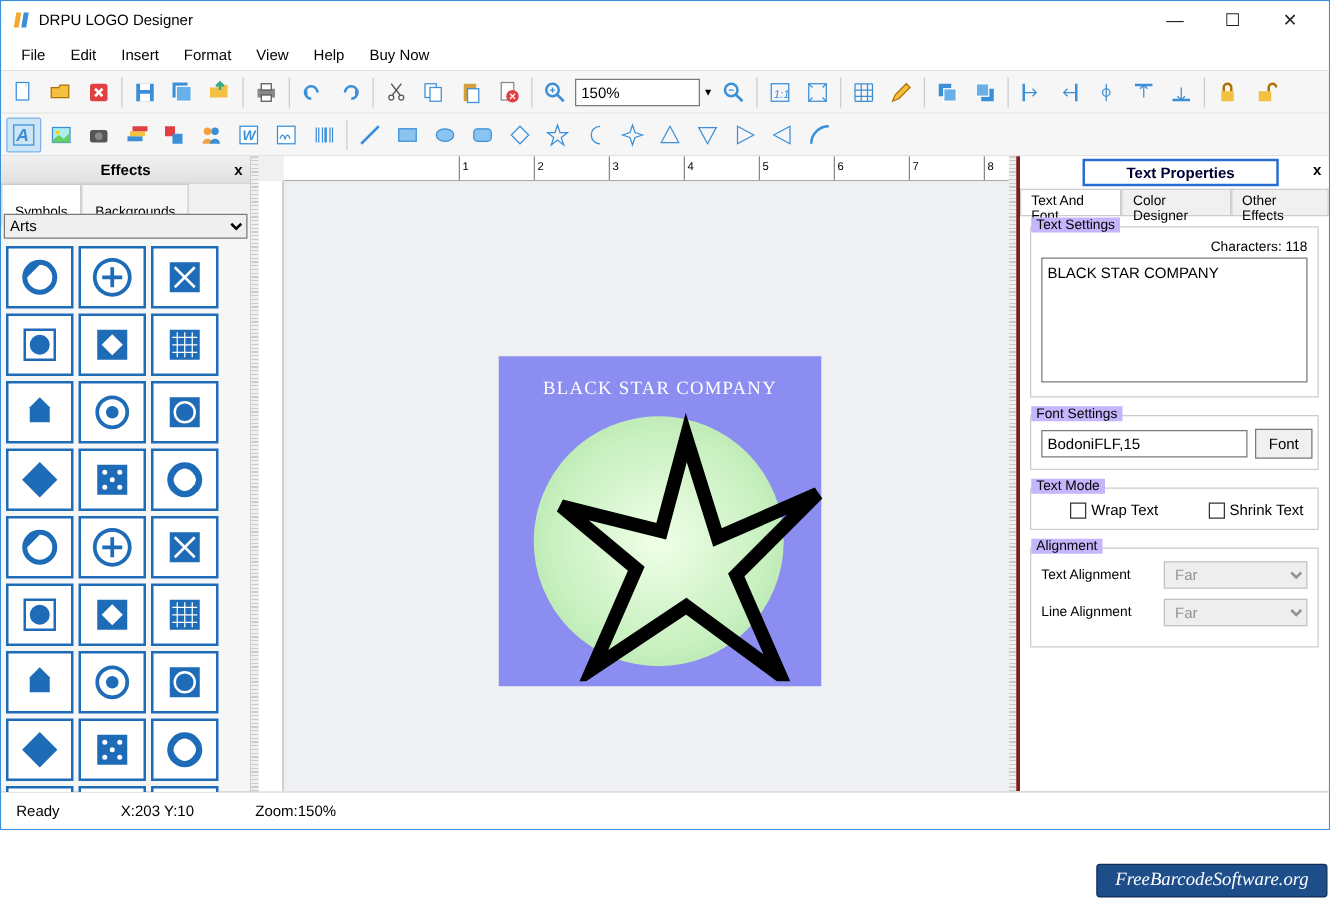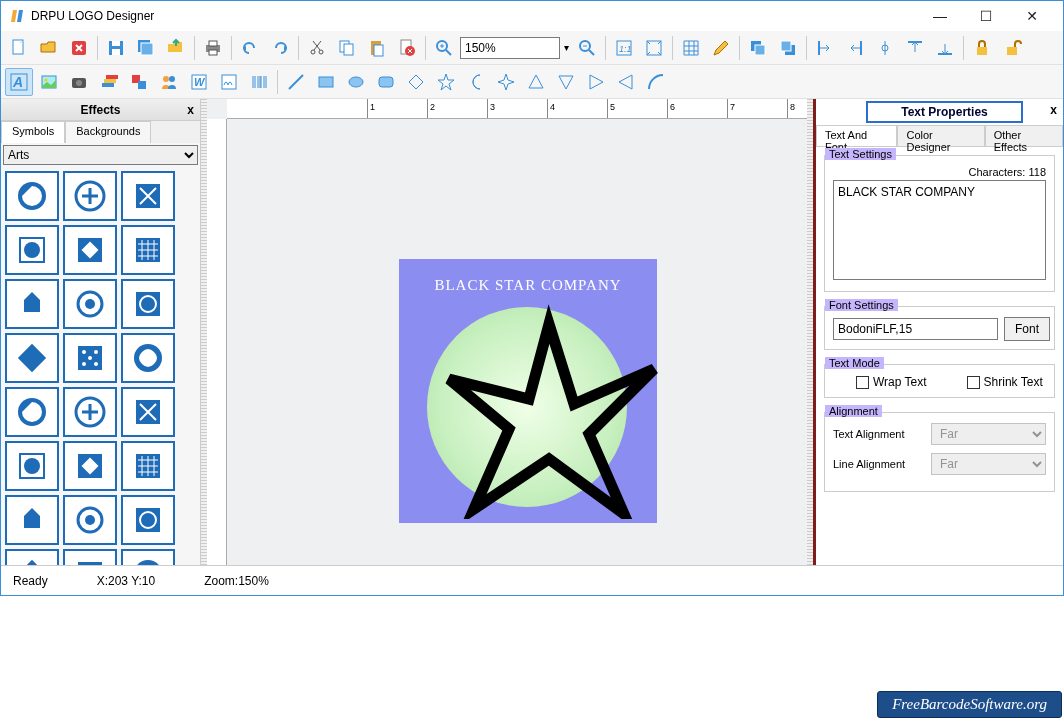--- a/index.html
+++ b/index.html
@@ -1,35 +1,35 @@
 <!DOCTYPE html>
 <html><head>
 <meta charset="utf-8">
 <style>
 * { box-sizing: border-box; margin: 0; padding: 0; font-family: "Segoe UI", Tahoma, sans-serif; }
 body { width: 1064px; height: 720px; background: #fff; overflow: hidden; position: relative; }
-.window { width: 1064px; height: 596px; border: 1px solid #3a8fd8; display: flex; flex-direction: column; background: #fff; }
+.window { width: 1064px; height: 664px; border: 1px solid #3a8fd8; display: flex; flex-direction: column; background: #fff; }
 .titlebar { height: 30px; display: flex; align-items: center; padding: 0 8px; background: #fff; }
 .titlebar .app-icon { width: 16px; height: 16px; margin-right: 6px; }
 .titlebar .title { font-size: 12px; flex: 1; }
 .win-btns { display: flex; }
 .win-btn { width: 46px; height: 30px; display: flex; align-items: center; justify-content: center; font-size: 14px; color: #222; }
 .menubar { height: 26px; display: flex; align-items: center; padding: 0 6px; background: #fff; border-bottom: 1px solid #e1e1e1; }
 .menu-item { padding: 3px 10px; font-size: 12px; }
 .toolbar { display: flex; align-items: center; padding: 2px 4px; background: #f6f6f6; border-bottom: 1px solid #e1e1e1; flex-wrap: wrap; gap: 2px; min-height: 34px; }
 .tool-btn { width: 28px; height: 28px; display: flex; align-items: center; justify-content: center; border: 1px solid transparent; border-radius: 2px; font-style: italic; }
 .tool-btn.active { background: #cde6f7; border-color: #7eb4ea; }
 .tool-sep { width: 1px; height: 24px; background: #ccc; margin: 0 2px; }
 .zoom-input { width: 100px; height: 22px; font-size: 12px; padding: 0 4px; border: 1px solid #7a7a7a; background: #fff; }
 .main-area { flex: 1; display: flex; min-height: 0; }
 .left-panel { width: 200px; border-right: 1px solid #ccc; display: flex; flex-direction: column; background: #f6f6f6; }
 .panel-header { height: 22px; background: linear-gradient(#f0f0f0,#e0e0e0); border-bottom: 1px solid #ccc; display: flex; align-items: center; justify-content: center; font-size: 12px; font-weight: bold; position: relative; }
 .panel-close { position: absolute; right: 6px; font-size: 12px; font-weight: bold; }
 .tabs-row { display: flex; height: 22px; background: #f0f0f0; font-size: 11px; }
-.tab { padding: 3px 10px; border: 1px solid #ccc; border-bottom: none; background: #f6f6f6; }
+.tab { padding: 16px 10px; border: 1px solid #ccc; border-bottom: none; background: #f6f6f6; }
 .tab.active { background: #fff; }
 .category-select { margin: 2px; height: 20px; font-size: 12px; border: 1px solid #7a7a7a; }
 .symbols-grid { flex: 1; overflow-y: scroll; display: grid; grid-template-columns: repeat(3, 54px); gap: 4px; padding: 4px; justify-content: start; align-content: start; }
 .symbol-cell { width: 54px; height: 50px; background: #fff; border: 2px solid #1e6bb8; display: flex; align-items: center; justify-content: center; }
 .symbol-cell svg { width: 40px; height: 40px; }
 .center-area { flex: 1; display: flex; flex-direction: column; background: #eef0f2; position: relative; }
 .ruler-h { height: 20px; background: #fff; border-bottom: 1px solid #aaa; margin-left: 20px; position: relative; font-size: 9px; overflow: hidden; }
 .ruler-v { width: 20px; background: #fff; border-right: 1px solid #aaa; position: absolute; left: 0; top: 20px; bottom: 0; }
 .canvas-wrap { flex: 1; position: relative; overflow: hidden; }
 .canvas-bg { position: absolute; left: 20px; top: 0; right: 0; bottom: 0; background: #eef0f2; }
@@ -74,20 +74,29 @@
         <path fill="#3a8fd8" d="M8 14 L10 2 L14 2 L12 14 Z"></path>
       </svg>
     <span class="title">DRPU LOGO Designer</span>
     <div class="win-btns">
       <div class="win-btn">—</div>
       <div class="win-btn">☐</div>
       <div class="win-btn">✕</div>
     </div>
   </div>
 
+  <div class="menubar">
+    <div class="menu-item">File</div>
+    <div class="menu-item">Edit</div>
+    <div class="menu-item">Insert</div>
+    <div class="menu-item">Format</div>
+    <div class="menu-item">View</div>
+    <div class="menu-item">Help</div>
+    <div class="menu-item">Buy Now</div>
+  </div>
 
   <div class="toolbar">
     <div class="tool-btn">
         <svg width="20" height="20" viewBox="0 0 20 20">
           <rect x="4" y="2" width="10" height="14" fill="#fff" stroke="#3a8fd8"></rect>
           <path d="M11 2 L14 5 L11 5 Z" fill="#cde6f7"></path>
         </svg>
       </div>
     <div class="tool-btn">
         <svg width="20" height="20" viewBox="0 0 20 20">

